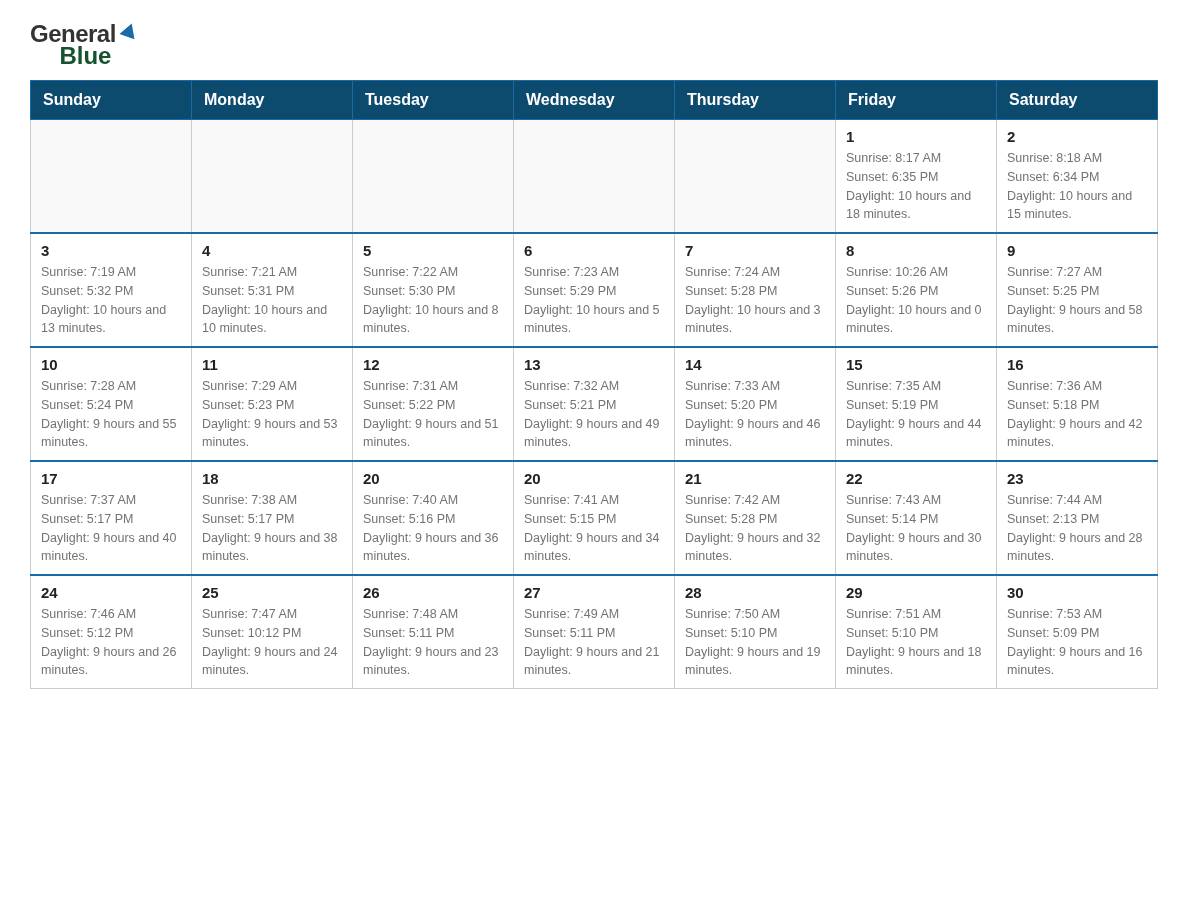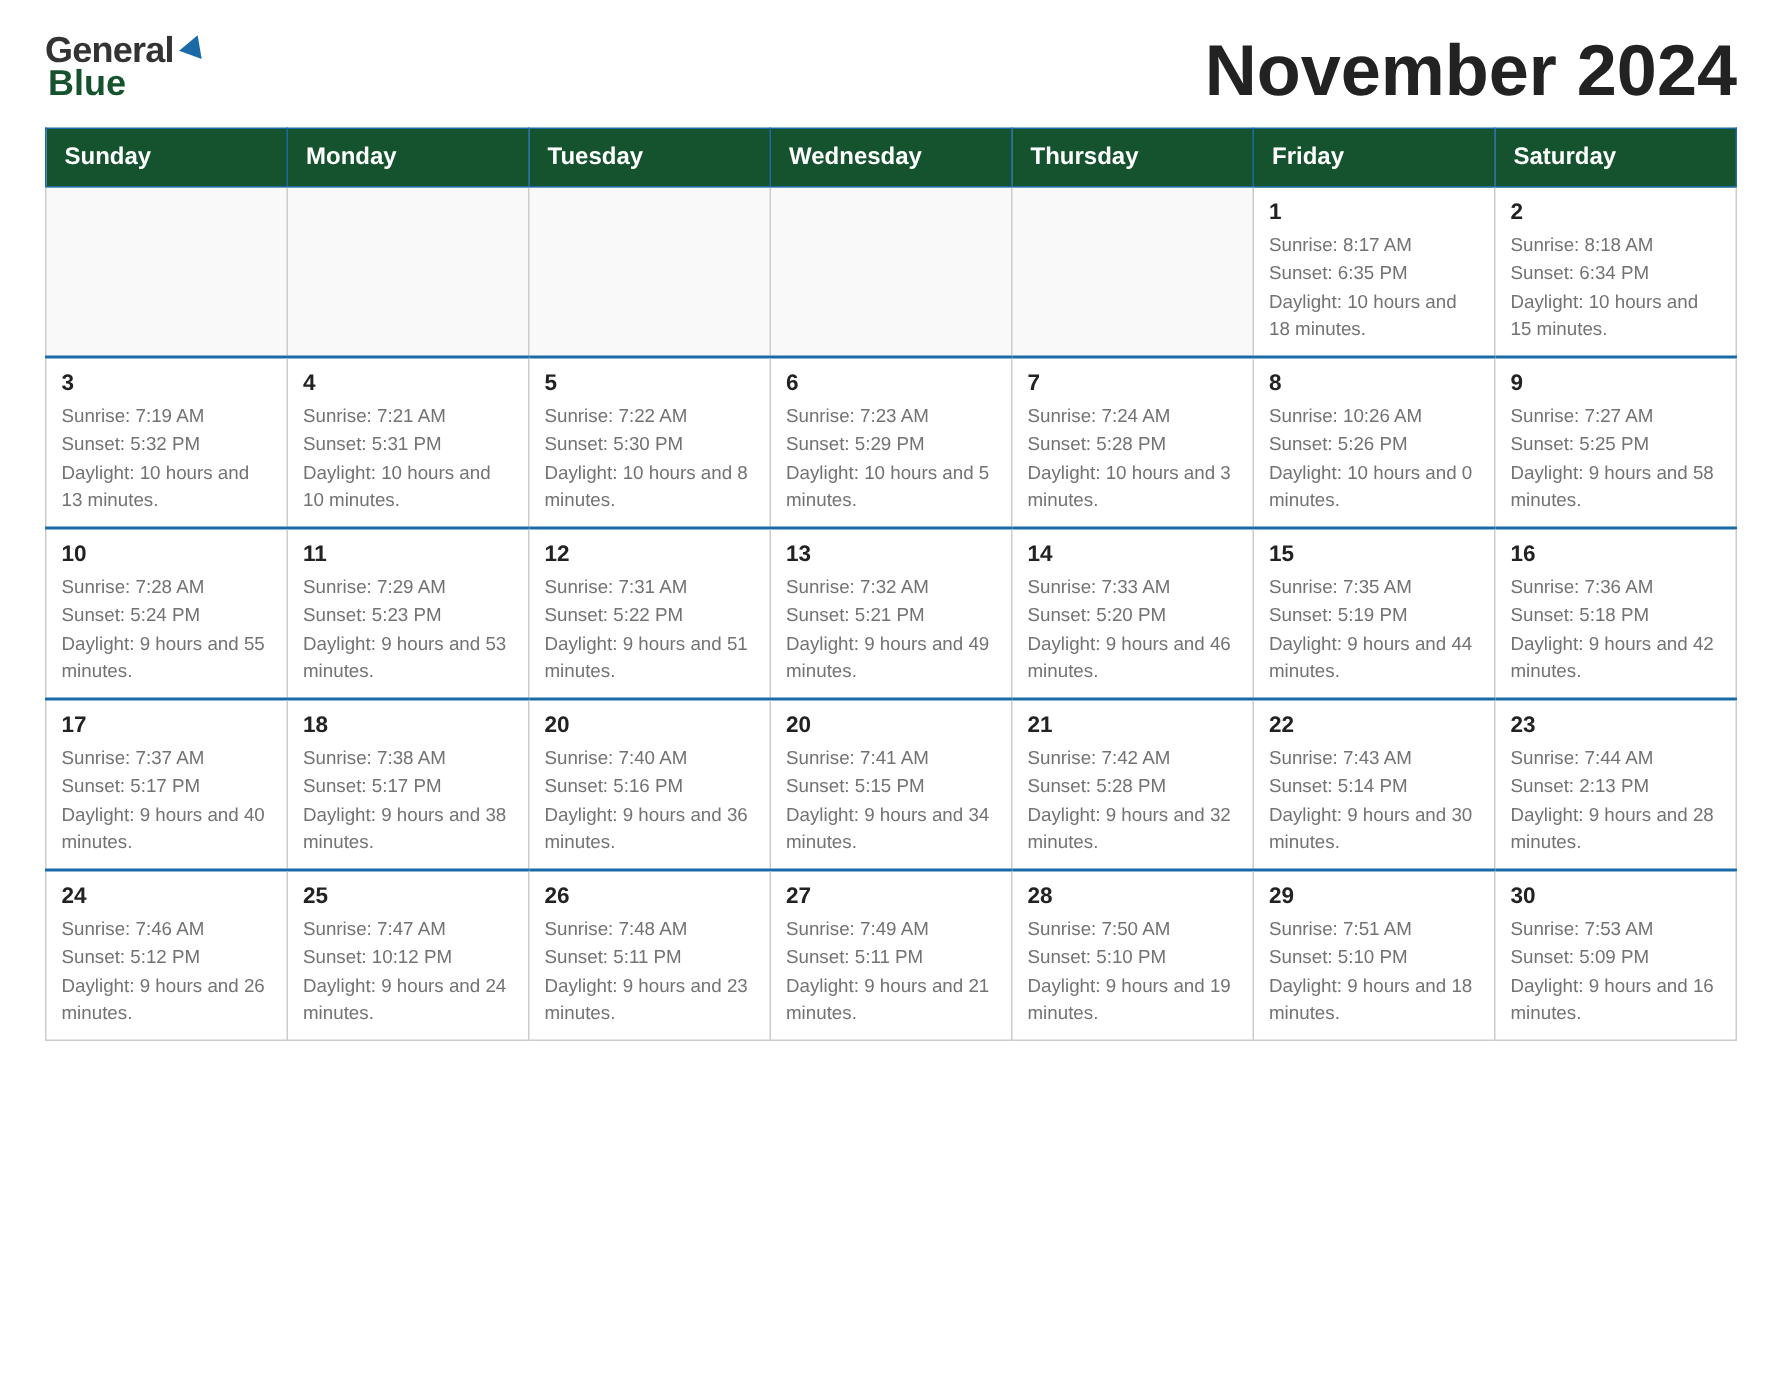--- a/index.html
+++ b/index.html
@@ -12,42 +12,42 @@
     }
     .header {
       display: flex;
       justify-content: space-between;
       align-items: flex-start;
       margin-bottom: 10px;
     }
     .logo {
       display: flex;
       flex-direction: column;
-      align-items: flex-start;
+      align-items: center;
     }
     .title-section {
       text-align: right;
     }
     .main-title {
       font-size: 48px;
       font-weight: bold;
       color: #222;
     }
     .subtitle {
       font-size: 20px;
       color: #444;
       margin-top: 4px;
     }
     .calendar {
       width: 100%;
       border-collapse: collapse;
       margin-top: 8px;
     }
     .calendar th {
-      background-color: #14532d;
+      background-color: #0c4a6e;
       color: #fff;
       font-size: 16px;
       font-weight: bold;
       padding: 10px 12px;
       text-align: left;
       border: 1px solid #1a6aa8;
     }
     .calendar td {
       vertical-align: top;
       padding: 8px 10px;
@@ -115,21 +115,20 @@
       <span class="logo-name">General</span>
       <span class="logo-arrow">
         <svg viewBox="0 0 20 20" xmlns="http://www.w3.org/2000/svg">
           <polygon points="10,2 18,16 2,16" fill="#1a6aa8" transform="rotate(20, 10, 10)"></polygon>
         </svg>
       </span>
     </div>
     <div class="logo-bottom">Blue</div>
   </div>
   <div class="title-section">
-    <div class="main-title">November 2024</div>
   </div>
 </div>
 
 <table class="calendar">
   <thead>
     <tr>
       <th>Sunday</th>
       <th>Monday</th>
       <th>Tuesday</th>
       <th>Wednesday</th>

